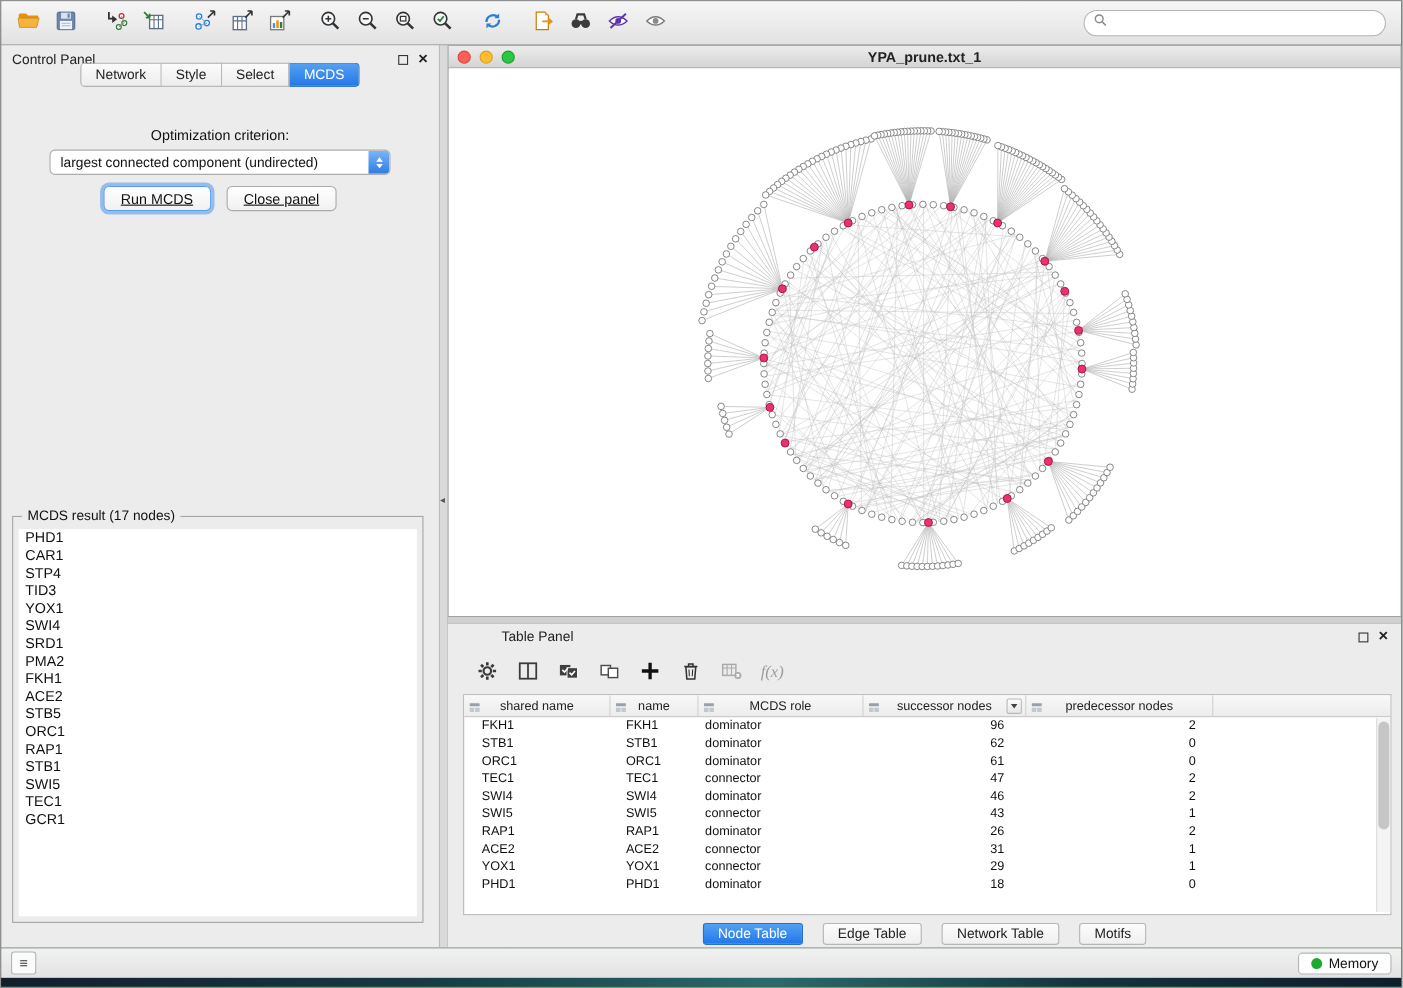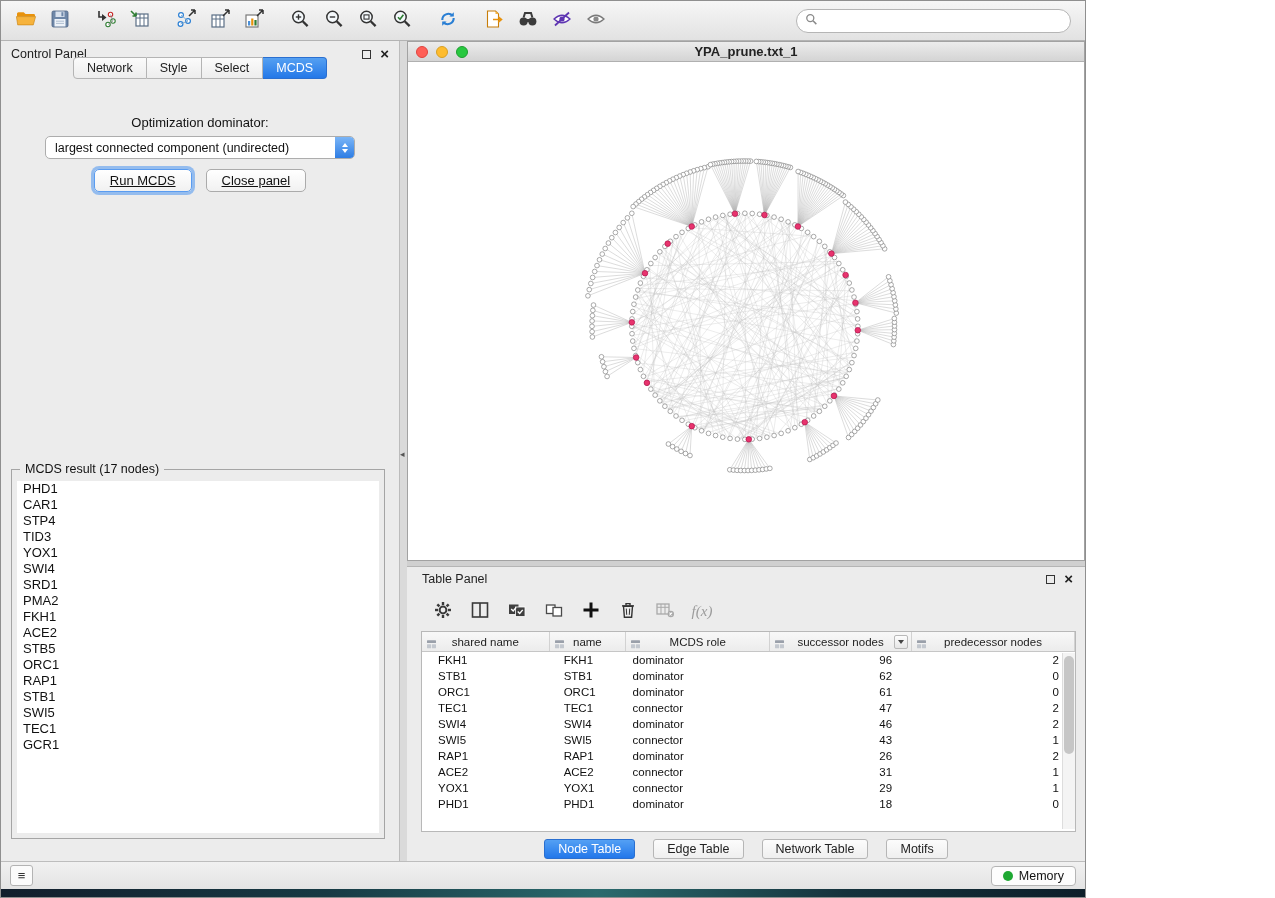--- a/index.html
+++ b/index.html
@@ -1,17 +1,17 @@
 <!DOCTYPE html>
 <html><head>
 <meta charset="utf-8">
 <style>
   * { margin:0; padding:0; box-sizing:border-box; }
   html,body { width:1275px; height:898px; font-family:"Liberation Sans","DejaVu Sans",sans-serif; }
-  .app { position:relative; width:1086px; height:898px; background:#14532d; border:1px solid #8f8f8f; overflow:hidden; }
+  .app { position:relative; width:1275px; height:898px; background:#14532d; border:1px solid #8f8f8f; overflow:hidden; }
 
   
   .toolbar { position:absolute; top:0; left:0; right:0; height:40px;
     background:linear-gradient(#f6f6f6,#e2e2e2); border-bottom:1px solid #b3b3b3;
     display:flex; align-items:center; padding:0 10px; }
   .tgroup { display:flex; gap:4px; margin-right:16px; }
   .tbtn { width:30px; height:30px; display:flex; align-items:center; justify-content:center;
     background:none; border:none; cursor:pointer; }
   .search-wrap { margin-left:auto; margin-right:4px; width:275px; height:24px;
     background:#fff; border:1px solid #b5b5b5; border-radius:12px;
@@ -84,21 +84,21 @@
   .trow { display:flex; height:16px; }
   .tcell { font-size:11.5px; line-height:16px; color:#111; white-space:nowrap; overflow:hidden; }
   .tcell.c0 { padding-left:16px; } .tcell.c1 { padding-left:14px; } .tcell.c2 { padding-left:6px; }
   .tcell.c3 { text-align:right; padding-right:20px; } .tcell.c4 { text-align:right; padding-right:16px; }
   .vscroll { position:absolute; right:0; top:21px; bottom:2px; width:13px; background:#f4f4f4; border-left:1px solid #ddd; cursor:pointer; }
   .vthumb { position:absolute; top:3px; right:1.5px; width:10px; height:98px; background:#c6c6c6; border-radius:5px; cursor:pointer; }
   .btabs { height:25px; display:flex; justify-content:center; align-items:center; gap:18px; }
   .btab { font-size:12.5px; padding:2px 13px; background:linear-gradient(#fcfcfc,#efefef);
     border:1px solid #b6b6b6; border-radius:3px; color:#222; cursor:pointer; }
   .btab.active { background:linear-gradient(#54a0f4,#2277ea); color:#fff; border-color:#2a6fd0; }
-  .tp-header { height:24px; display:flex; align-items:center; padding:0 12px 0 15px; font-size:12.5px; color:#222; }
+  .tp-header { height:24px; display:flex; align-items:center; padding:0 12px 0 15px; font-size:12.5px; color:#222;margin-left:34px; }
 
   
   .statusbar { position:absolute; left:0; right:0; bottom:8px; height:28px;
     background:linear-gradient(#f1f1f1,#e3e3e3); border-top:1px solid #bdbdbd;
     display:flex; align-items:center; padding:0 9px; }
   .list-btn { width:23px; height:21px; background:#fbfbfb; border:1px solid #b3b3b3; border-radius:3px;
     font-size:13px; color:#333; display:flex; align-items:center; justify-content:center; cursor:pointer; }
   .memory-btn { margin-left:auto; display:flex; align-items:center; gap:6px; font-size:12.5px; color:#111;
     background:#fdfdfd; border:1px solid #b5b5b5; border-radius:4px; padding:2px 11px; cursor:pointer; }
   .green-dot { width:10px; height:10px; border-radius:50%; background:#1ea832; }
@@ -266,21 +266,21 @@
         <span class="float-btn"></span>
         <span class="close-btn">×</span>
       </span>
     </div>
     <div class="ctabs">
         <button class="ctab">Network</button>
         <button class="ctab">Style</button>
         <button class="ctab">Select</button>
         <button class="ctab active">MCDS</button>
       </div>
-    <div class="opt-label">Optimization dominator:</div>
+    <div class="opt-label">Optimization criterion:</div>
     <div class="mac-select">
       <span>largest connected component (undirected)</span>
       <span class="stepper">
           <span class="tri-up"></span>
           <span class="tri-dn"></span>
         </span>
     </div>
     <div class="btn-row">
       <button class="mac-btn focused">Run MCDS</button>
       <button class="mac-btn">Close panel</button>

